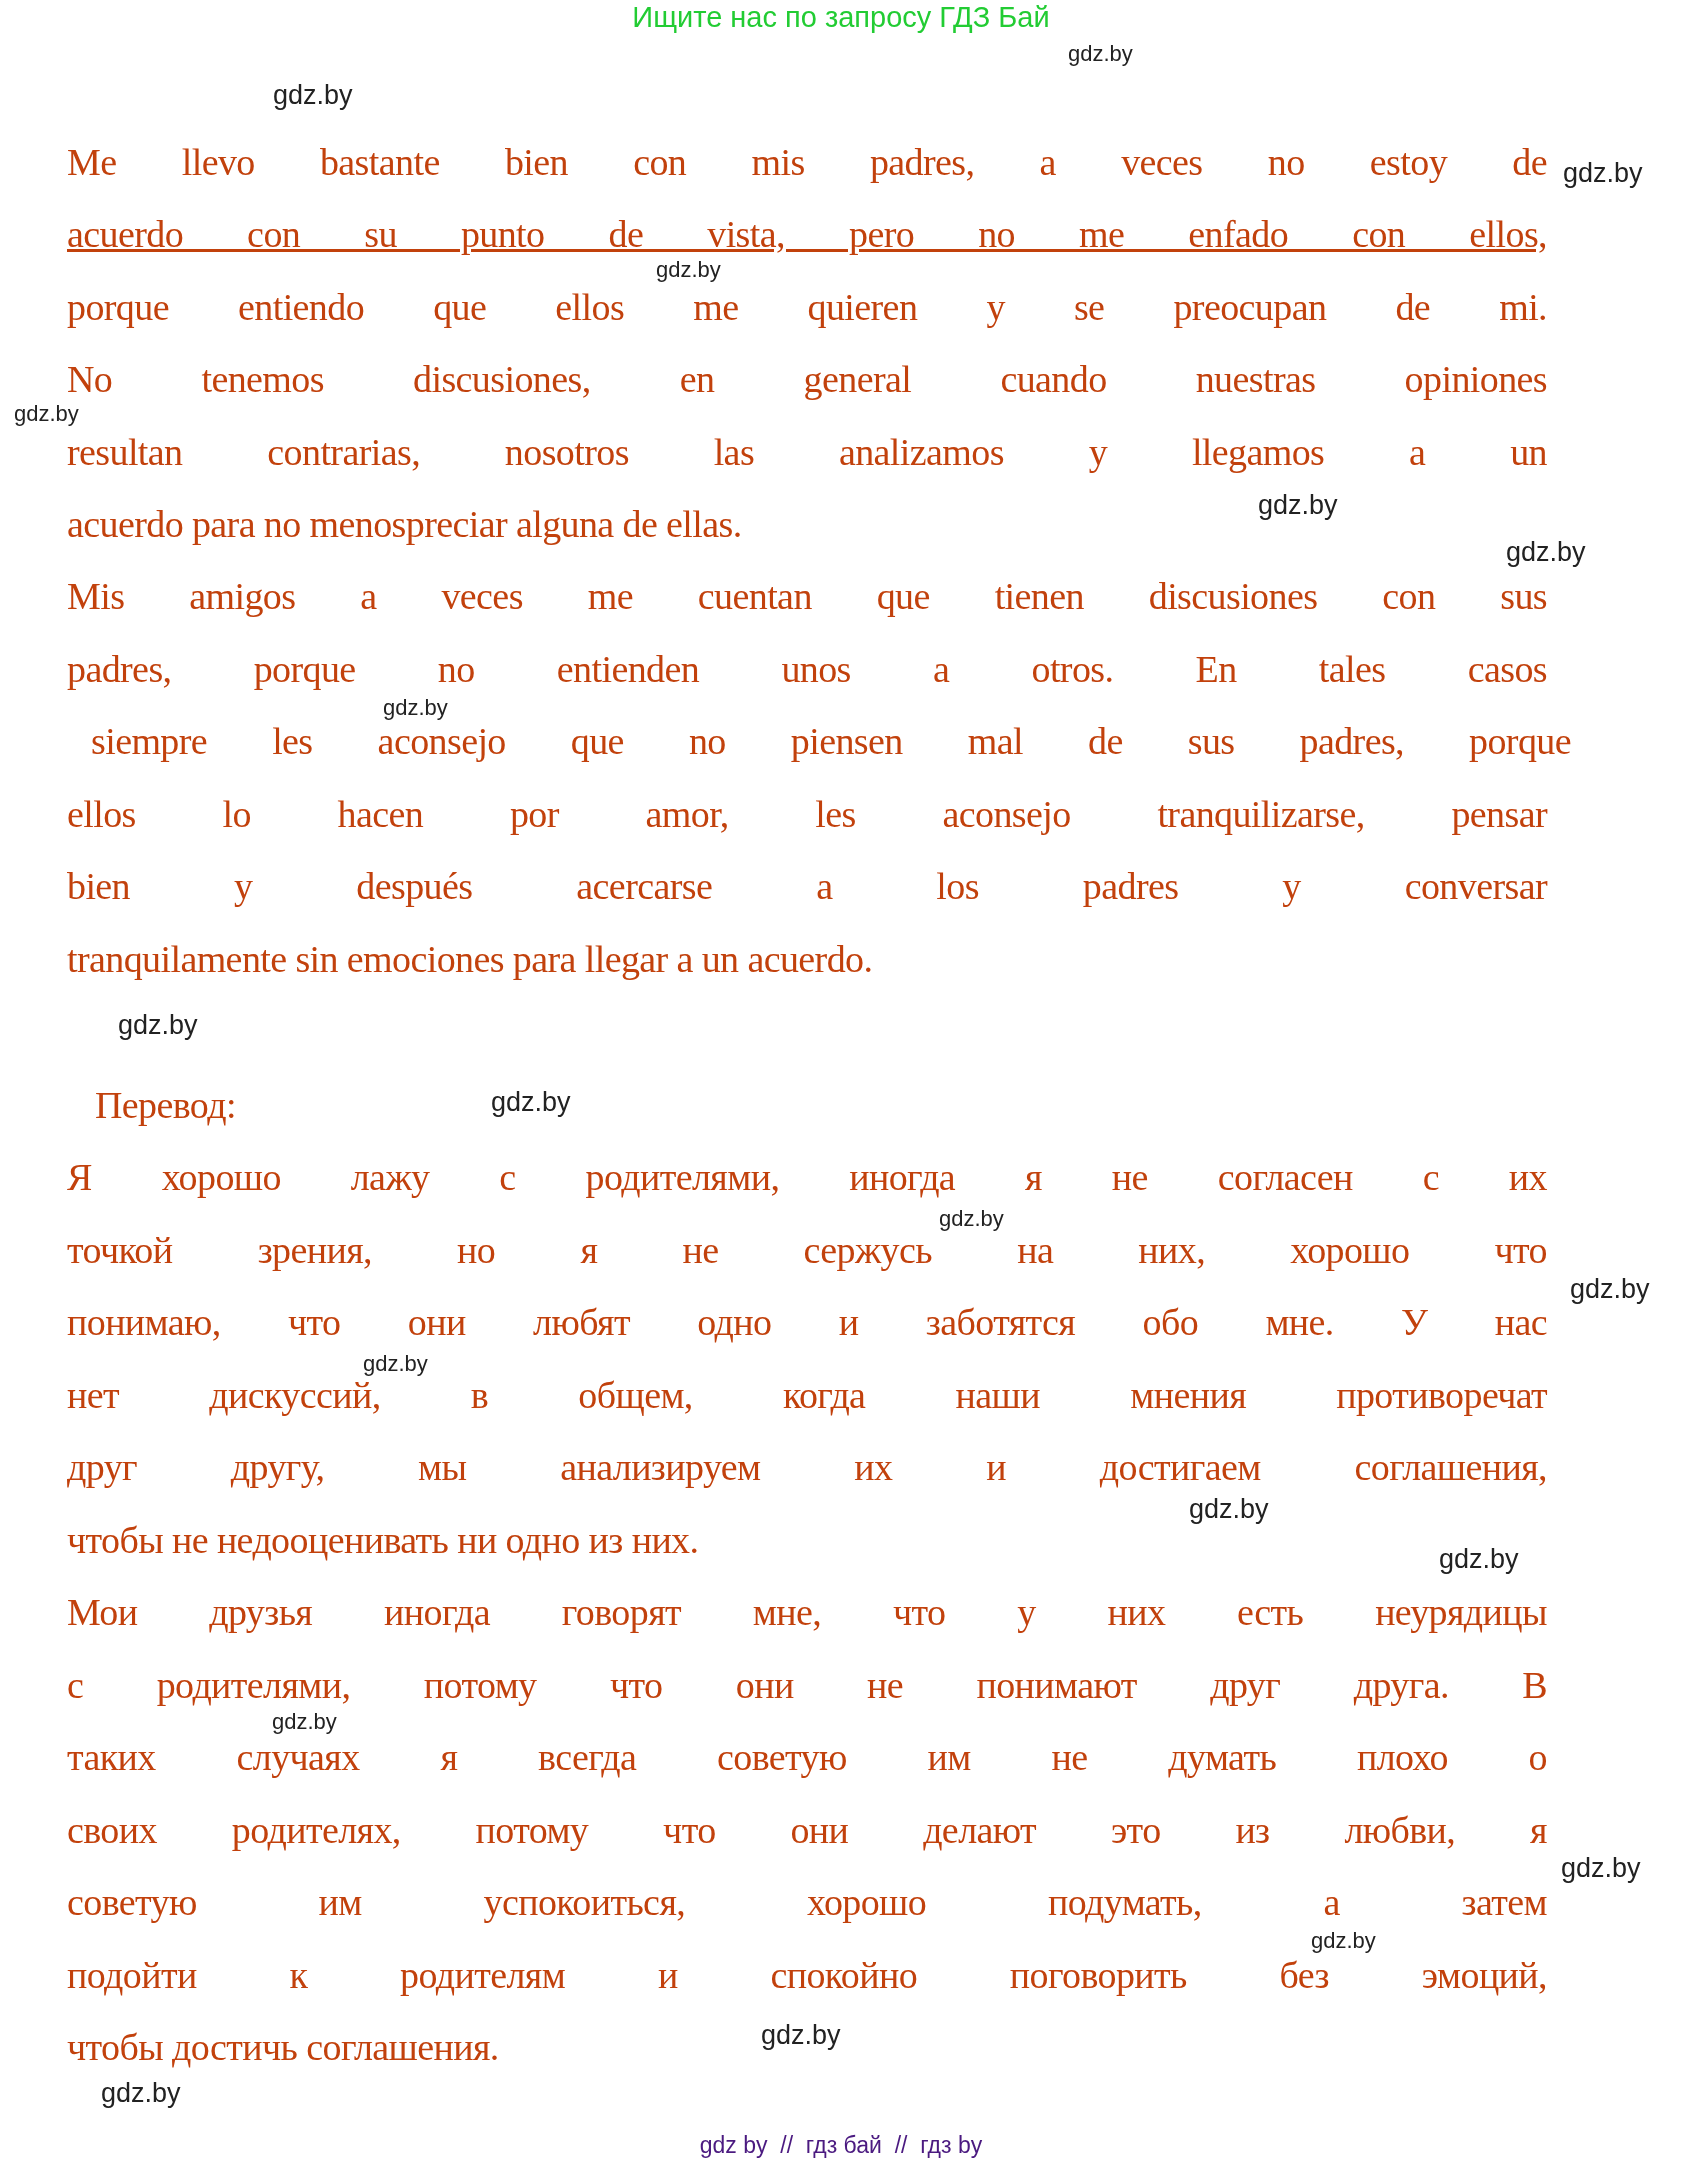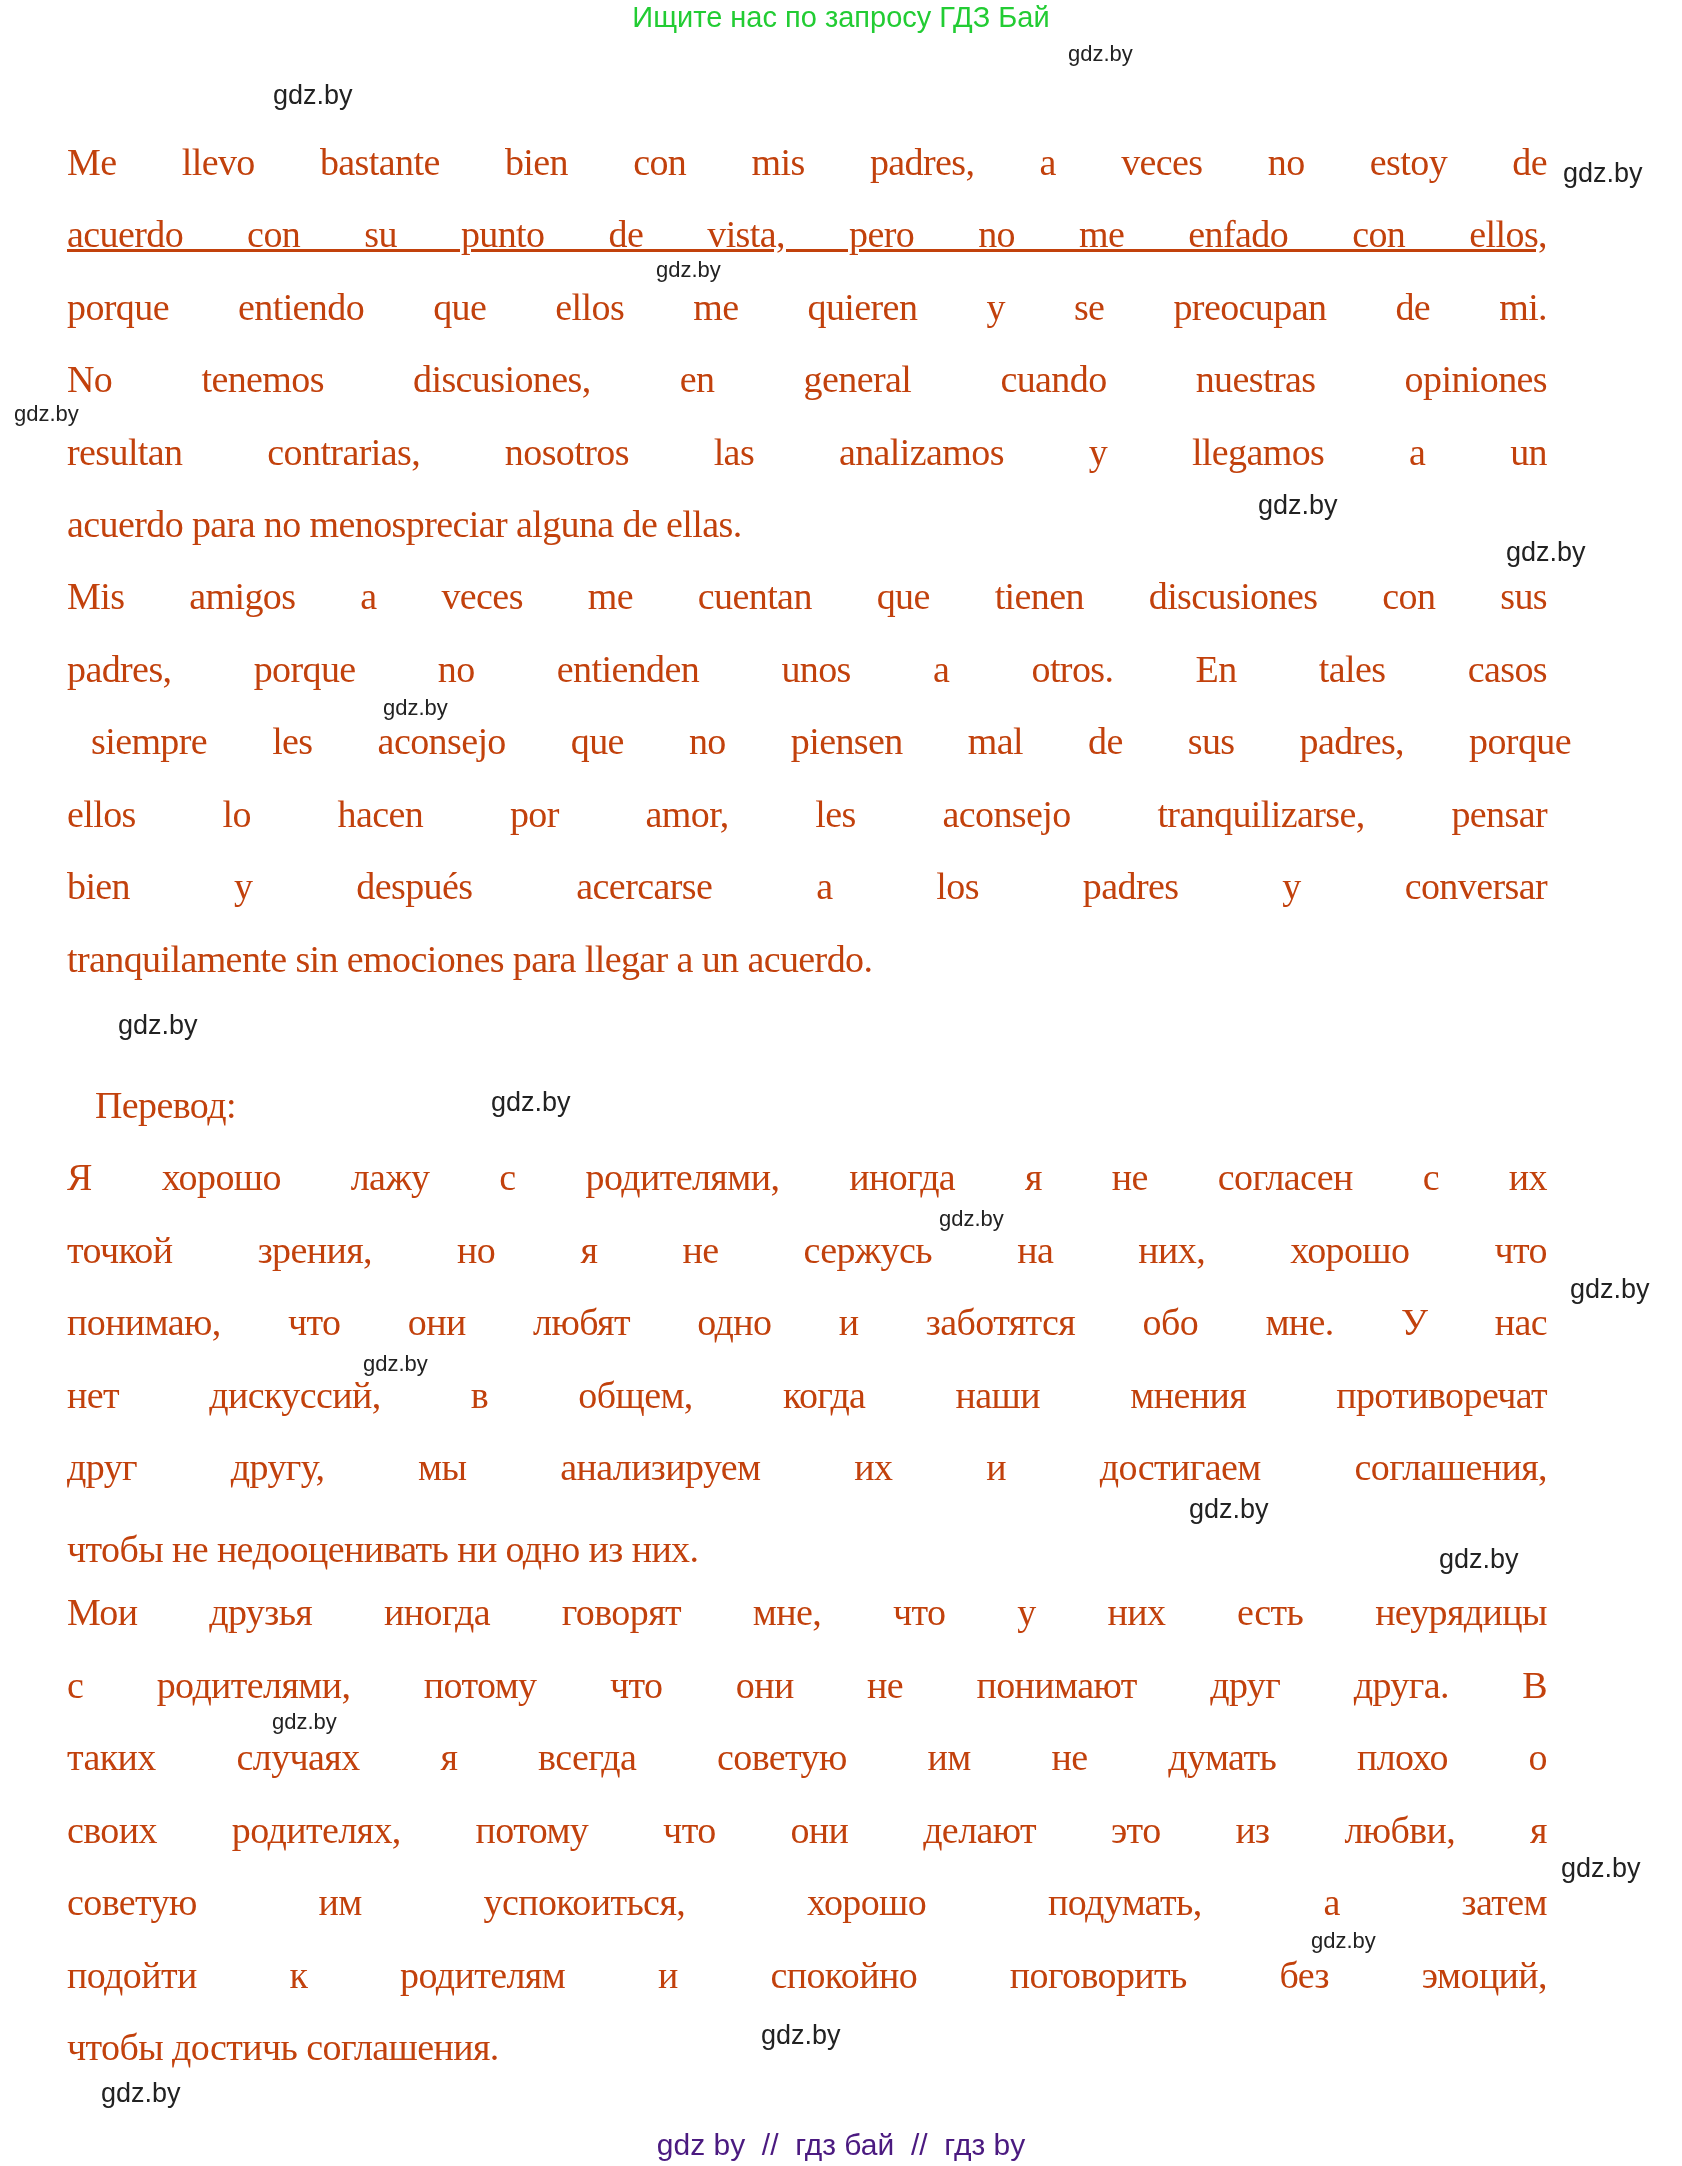--- a/index.html
+++ b/index.html
@@ -17,21 +17,21 @@
   }
   .line.last { text-align-last: left; }
   .line.heading { text-align-last: left; }
   .wm {
     position: absolute; font-family: "Liberation Sans", sans-serif;
     font-size: 27px; line-height: 30px; color: #222; white-space: nowrap;
   }
   .wm.small { font-size: 22px; line-height: 24px; }
   .footer {
     position: absolute; left: 0; top: 2128px; width: 1682px; text-align: center;
-    font-family: "Liberation Sans", sans-serif; font-size: 30px; line-height: 34px;
+    font-family: "Liberation Sans", sans-serif; font-size: 23px; line-height: 34px;
     color: #4b1a80;
   }
 </style>
 </head>
 <body>
 
 <div class="header">Ищите нас по запросу ГДЗ Бай</div>
 
 <div>
   <div class="line" style="top:132px; width:1480px;">Me llevo bastante bien con mis padres, a veces no estoy de</div>
@@ -48,21 +48,21 @@
   <div class="line last" style="top:929px;">tranquilamente sin emociones para llegar a un acuerdo.</div>
 </div>
 
 <div>
   <div class="line heading" style="top:1075px;margin-left:28px;">Перевод:</div>
   <div class="line" style="top:1147px;">Я хорошо лажу с родителями, иногда я не согласен с их</div>
   <div class="line" style="top:1220px;">точкой зрения, но я не сержусь на них, хорошо что</div>
   <div class="line" style="top:1292px;">понимаю, что они любят одно и заботятся обо мне. У нас</div>
   <div class="line" style="top:1365px;">нет дискуссий, в общем, когда наши мнения противоречат</div>
   <div class="line" style="top:1437px;">друг другу, мы анализируем их и достигаем соглашения,</div>
-  <div class="line last" style="top:1510px;margin-top:9px;">чтобы не недооценивать ни одно из них.</div>
+  <div class="line last" style="top:1510px;">чтобы не недооценивать ни одно из них.</div>
   <div class="line" style="top:1582px;">Мои друзья иногда говорят мне, что у них есть неурядицы</div>
   <div class="line" style="top:1655px;">с родителями, потому что они не понимают друг друга. В</div>
   <div class="line" style="top:1727px;">таких случаях я всегда советую им не думать плохо о</div>
   <div class="line" style="top:1800px;">своих родителях, потому что они делают это из любви, я</div>
   <div class="line" style="top:1872px;">советую им успокоиться, хорошо подумать, а затем</div>
   <div class="line" style="top:1945px;">подойти к родителям и спокойно поговорить без эмоций,</div>
   <div class="line last" style="top:2017px;">чтобы достичь соглашения.</div>
 </div>
 
 <div class="wm small" style="left:1068px; top:42px;">gdz.by</div>

